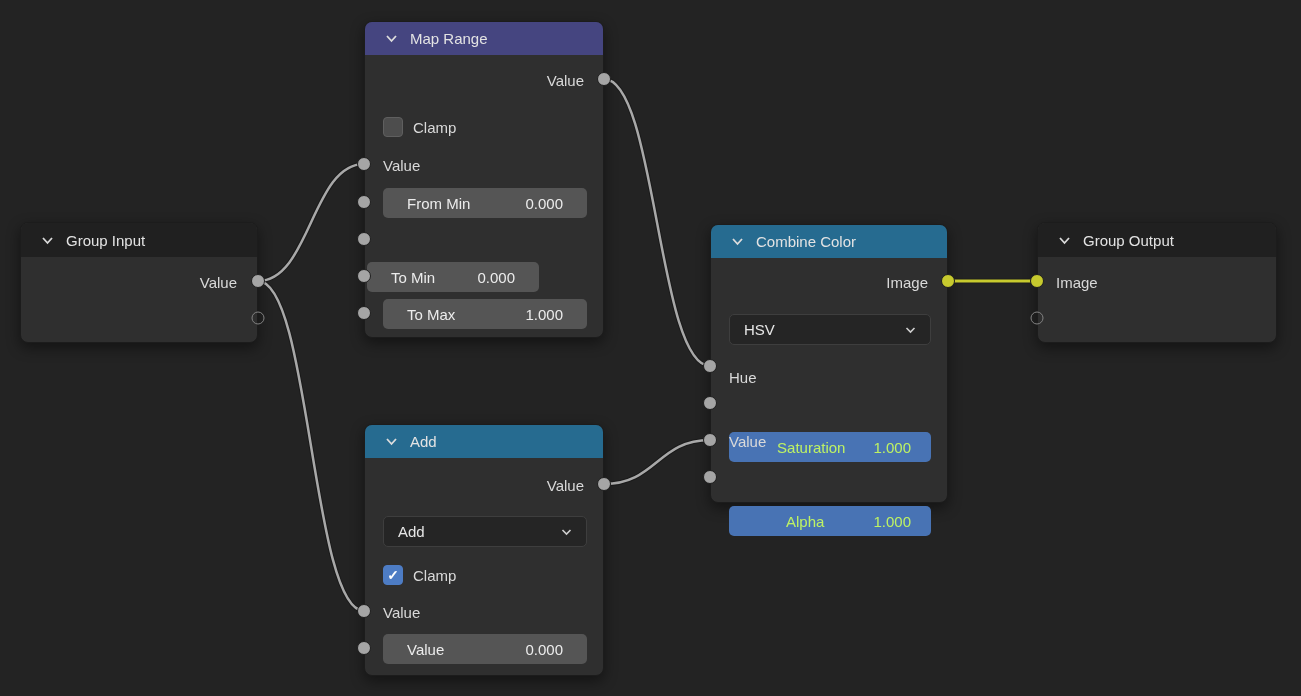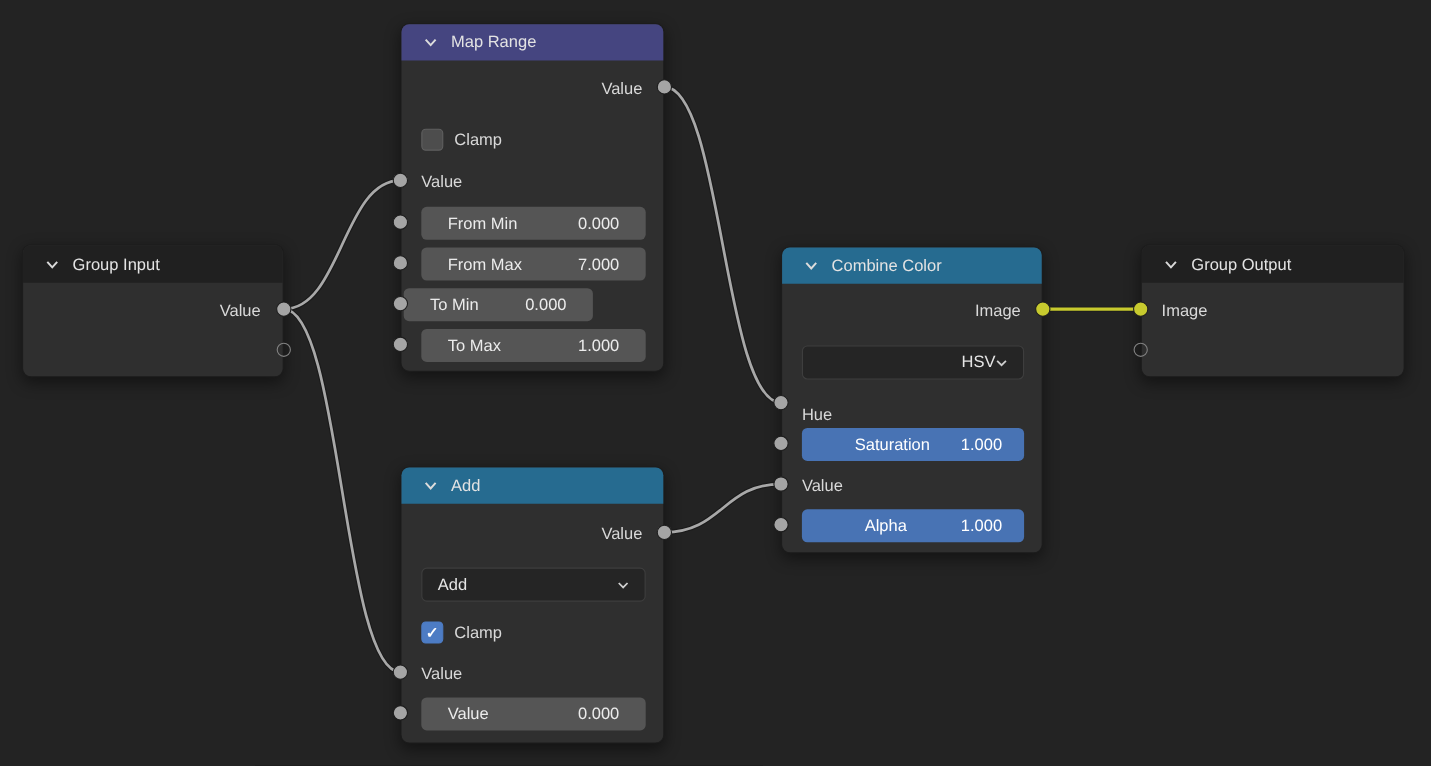--- a/index.html
+++ b/index.html
@@ -17,21 +17,21 @@
   .node-header{position:absolute;left:0;top:0;right:0;display:flex;align-items:center;gap:12px;
         padding-left:20px;border-radius:7px 7px 0 0;color:#e3e3e3;}
   .hdr-io{background:var(--io-header);height:34px;}
   .hdr-conv{background:var(--converter-header);height:33px;}
   .hdr-vec{background:var(--vector-header);height:33px;text-align:center;}
   .row{position:absolute;display:flex;align-items:center;}
   .row.right{justify-content:flex-end;}
   .field{position:absolute;background:var(--field-bg);border-radius:5px;display:flex;
         align-items:center;justify-content:space-between;padding:15px 24px;color:#ececec;}
   .slider{position:absolute;background:var(--slider-blue);border-radius:5px;display:flex;
-        align-items:center;padding:0 20px;color:#ffffff;}
+        align-items:center;padding:0 20px;color:#bef264;margin-top:43px;}
   .slider .s-label{flex:1;text-align:center;}
   .dropdown{position:absolute;background:var(--dropdown-bg);border:1px solid #3e3e3e;border-radius:5px;
         display:flex;align-items:center;justify-content:space-between;padding:0 14px;color:#e6e6e6;}
   .checkbox{width:20px;height:20px;border-radius:4px;background:#4d4d4d;border:1px solid #5f5f5f;
         display:flex;align-items:center;justify-content:center;}
   .checkbox.checked{background:var(--checkbox-blue);border-color:var(--checkbox-blue);
         color:#fff;font-size:14px;font-weight:bold;}
   .cb-label{margin-left:10px;}
   .socket{position:absolute;width:14px;height:14px;border-radius:50%;z-index:3;
         transform:translate(-50%,-50%);border:1px solid #1e1e1e;}
@@ -89,24 +89,20 @@
       <span class="checkbox"></span>
       <span class="cb-label">Clamp</span>
     </div>
     <div class="row" style="left:18px;top:131px;height:24px;">
       <span>Value</span>
     </div>
     <div class="field" style="left:18px;top:166px;width:204px;height:30px;">
       <span>From Min</span>
       <span>0.000</span>
     </div>
-    <div class="field" style="left:18px;top:203px;width:204px;height:30px;">
-      <span>From Max</span>
-      <span>7.000</span>
-    </div>
     <div class="field" style="left:2px;top:240px;width:172px;height:30px;">
       <span>To Min</span>
       <span>0.000</span>
     </div>
     <div class="field" style="left:18px;top:277px;width:204px;height:30px;align-items:center;">
       <span>To Max</span>
       <span>1.000</span>
     </div>
   </div>
 
@@ -142,21 +138,21 @@
   <div class="node" style="left:710px;top:224px;width:238px;height:279px;">
     <div class="node-header hdr-conv">
       <svg class="chev" width="13" height="9">
         <polyline points="2,2 6.5,7 11,2" fill="none" stroke="#dcdcdc" stroke-width="1.8"></polyline>
         </svg>
       <span>Combine Color</span>
     </div>
     <div class="row right" style="left:0;top:44px;right:19px;height:26px;">
       <span>Image</span>
     </div>
-    <div class="dropdown" style="left:18px;top:89px;width:202px;height:31px;justify-content:flex-end;">
+    <div class="dropdown" style="left:18px;top:89px;width:202px;height:31px;">
       <span>HSV</span>
       <svg width="11" height="8">
         <polyline points="1.5,2 5.5,6 9.5,2" fill="none" stroke="#cfcfcf" stroke-width="1.6"></polyline>
         </svg>
     </div>
     <div class="row" style="left:18px;top:140px;height:24px;align-items:center;">
       <span>Hue</span>
     </div>
     <div class="slider" style="left:18px;top:164px;width:202px;height:30px;">
       <span class="s-label">Saturation</span>

